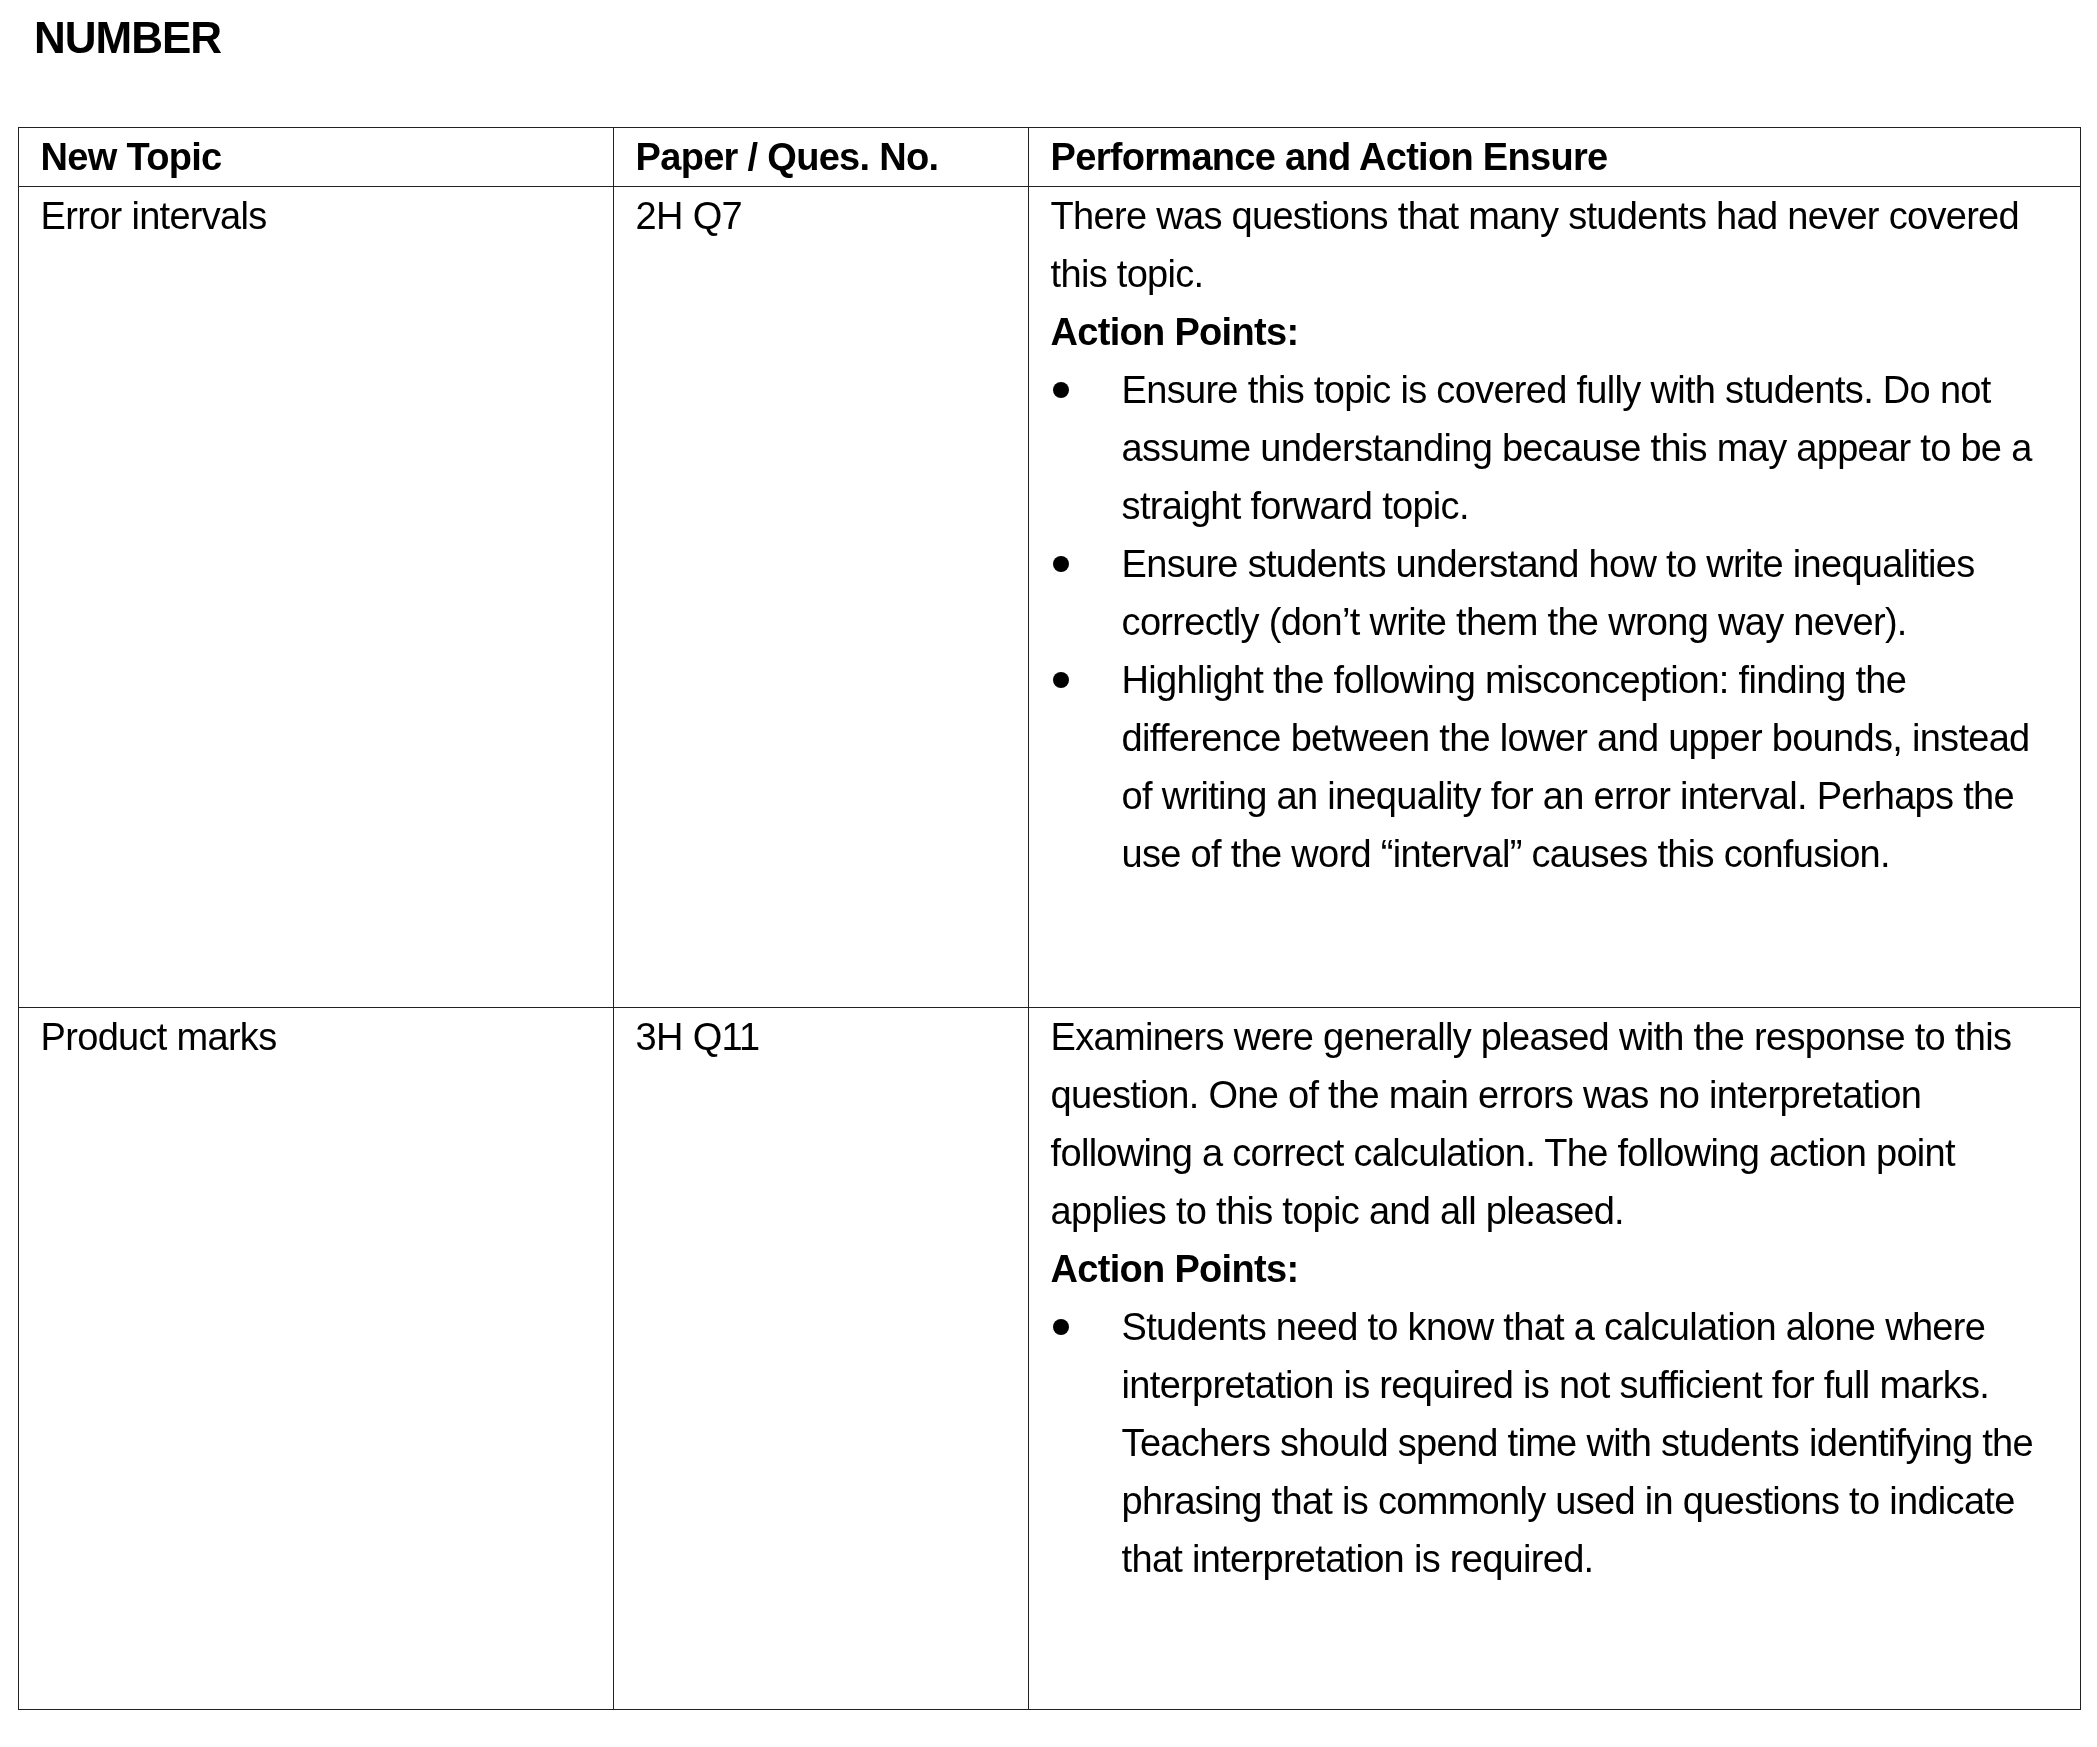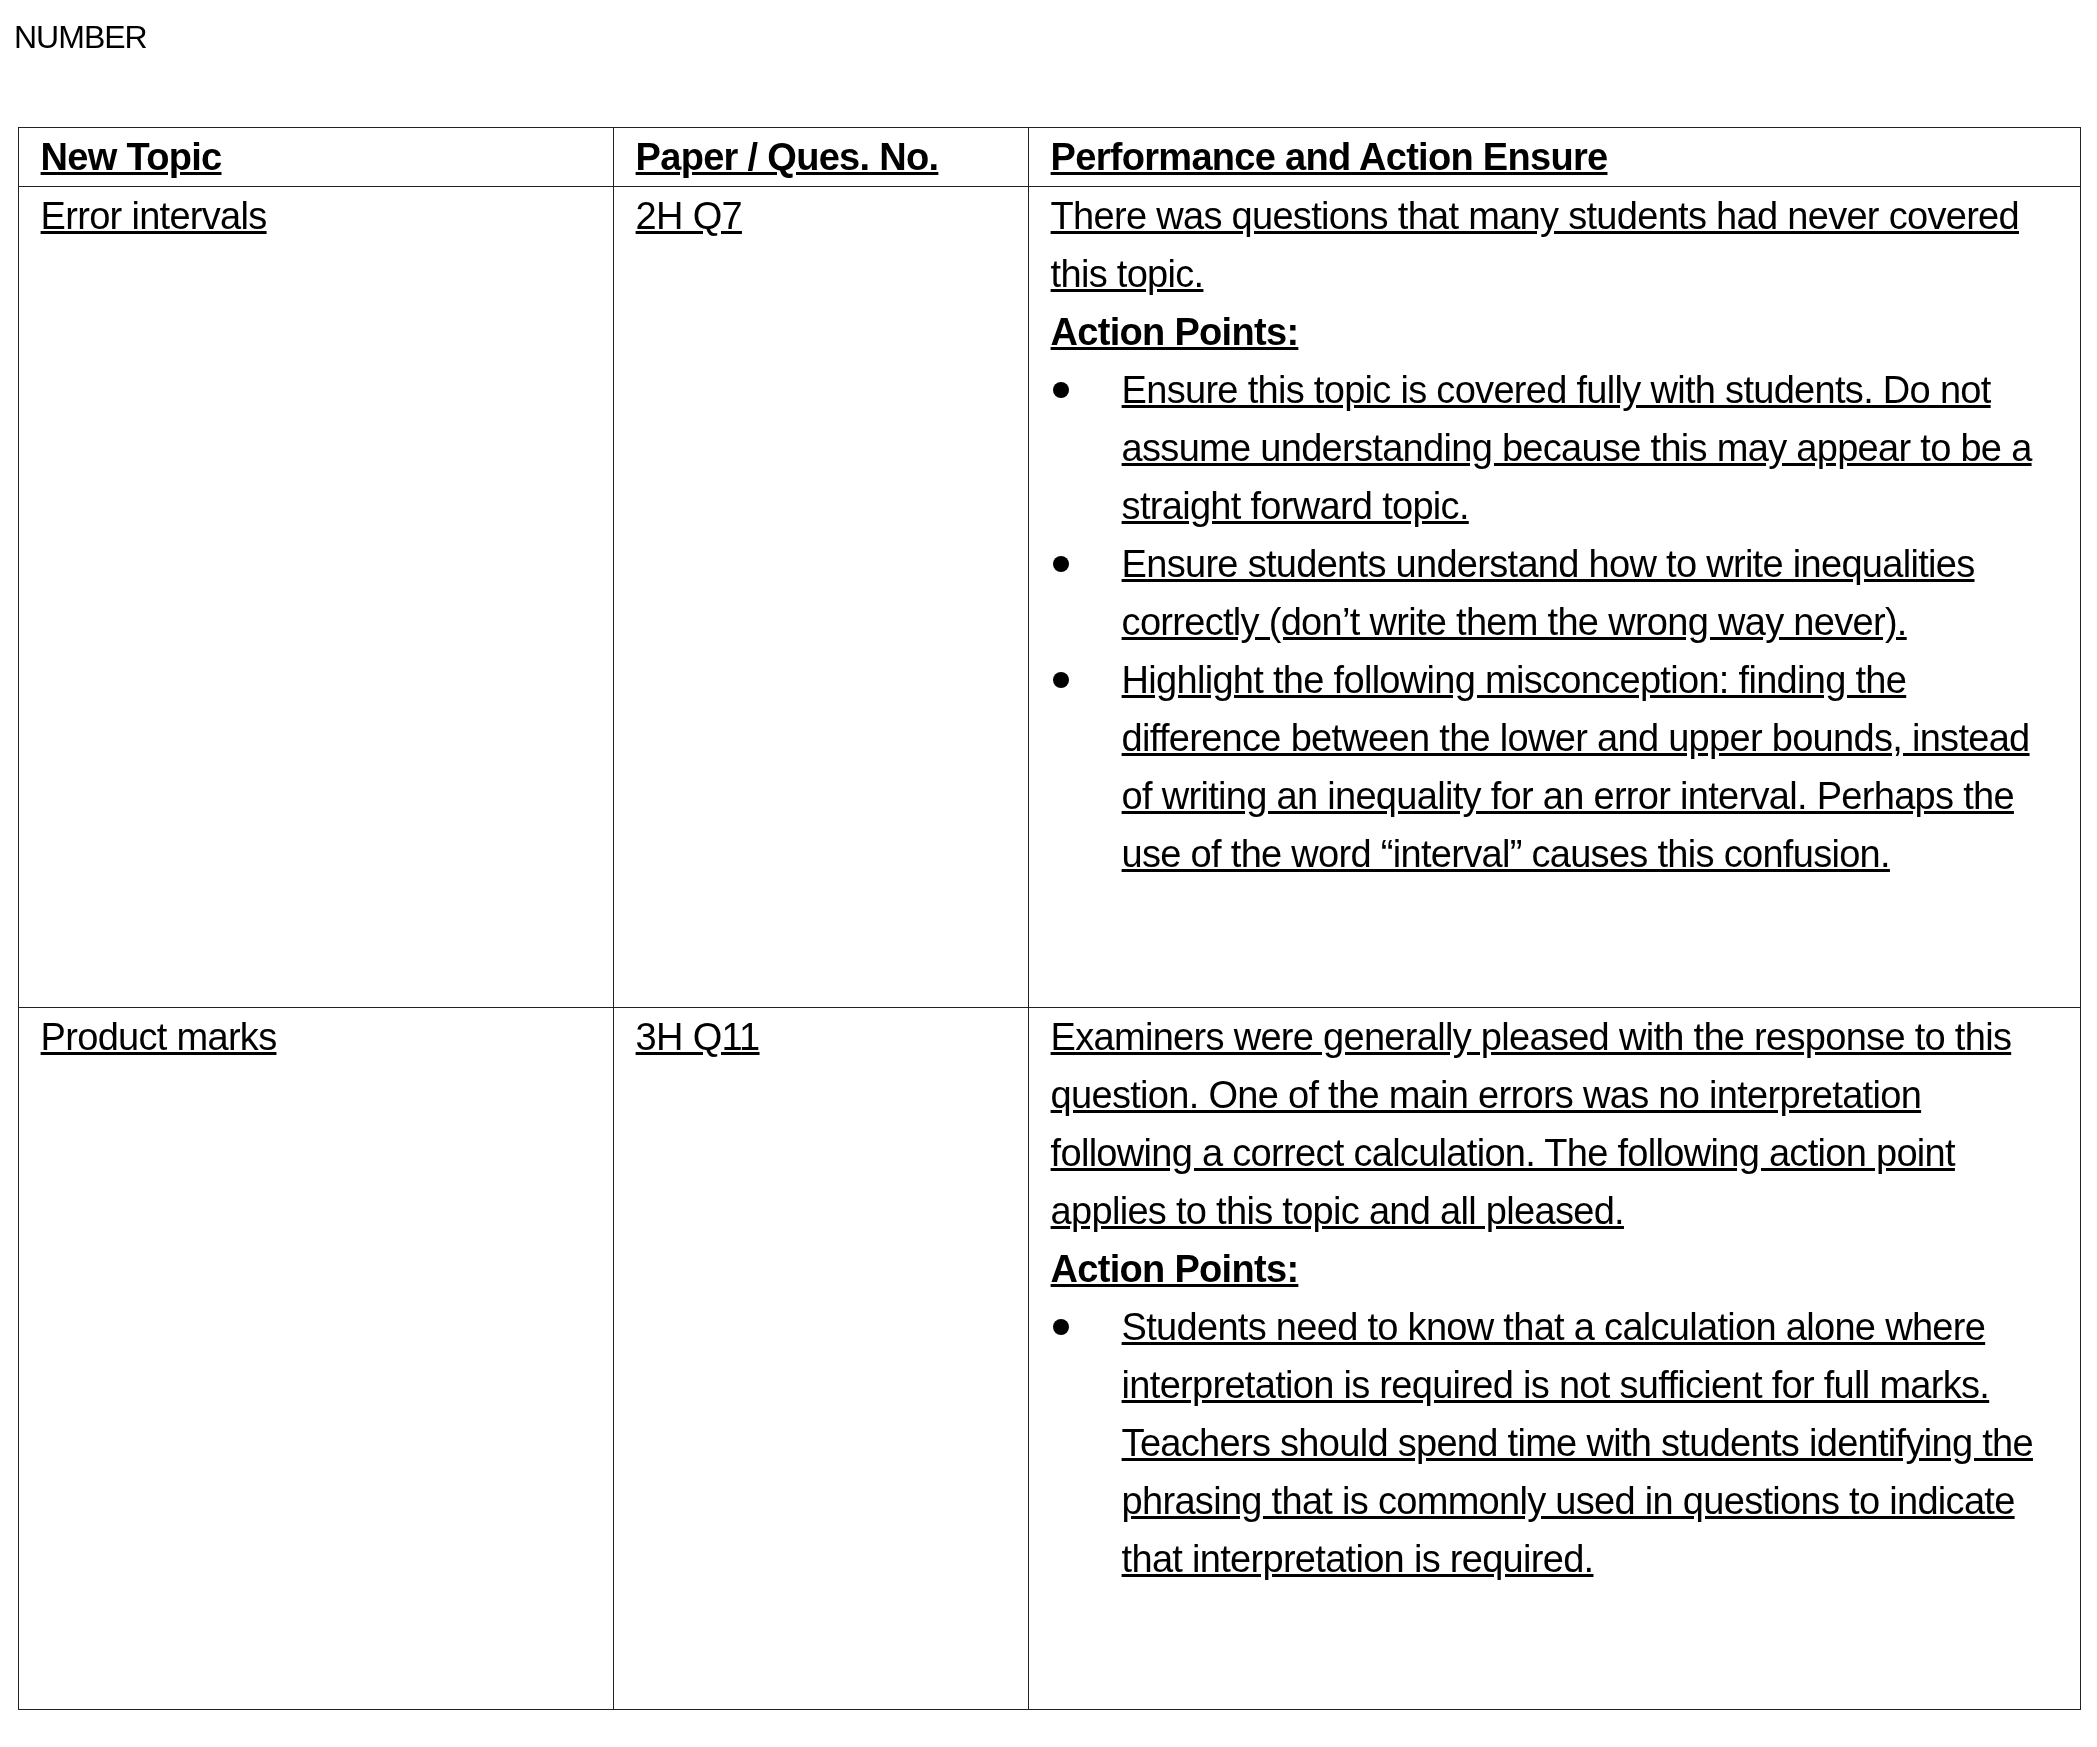--- a/index.html
+++ b/index.html
@@ -1,23 +1,23 @@
 <!DOCTYPE html>
 <html style="font-size:7.6px"><head>
 <meta charset="utf-8">
 <style>
   html, body { margin: 0; padding: 0; background: #ffffff; }
   body { width: 2097px; height: 1748px; position: relative; overflow: hidden;
          font-family: "Liberation Sans", sans-serif; color: #000; }
-  .title { position: absolute; left: 14px; top: 8.6px; font-weight: normal;
-           font-size: 32px; line-height: 57px; letter-spacing: -1px; }
+  .title { position: absolute; left: 34px; top: 8.6px; font-weight: bold;
+           font-size: 44px; line-height: 57px; letter-spacing: -1px; }
   table { position: absolute; left: 17.6px; top: 127px; width: 2061px;
           border-collapse: collapse; table-layout: fixed; }
   td, th { border: 1.9px solid #222; vertical-align: top; text-align: left;
-           padding: 0 19px 0 22px; font-size: 38px; line-height: 58px; letter-spacing: -0.7px; text-decoration: underline; }
+           padding: 0 19px 0 22px; font-size: 38px; line-height: 58px; letter-spacing: -0.7px; }
   th { font-weight: bold; height: 57px; }
   col.c1 { width: 595px; } col.c2 { width: 415px; } col.c3 { width: 1052px; }
   .r1 td { height: 820px; margin-top: 20px; }
   .r2 td { height: 701px; }
   .bold { font-weight: bold; }
   ul { margin: 0; padding: 0; list-style: none; }
   li { position: relative; padding-left: 71px; }
   li .bullet { position: absolute; left: 0; top: 0; width: 71px; }
   li .bullet::before { content: ""; position: absolute; left: 2.9px; top: 21px;
            width: 16px; height: 16px; border-radius: 50%; background: #000; }

